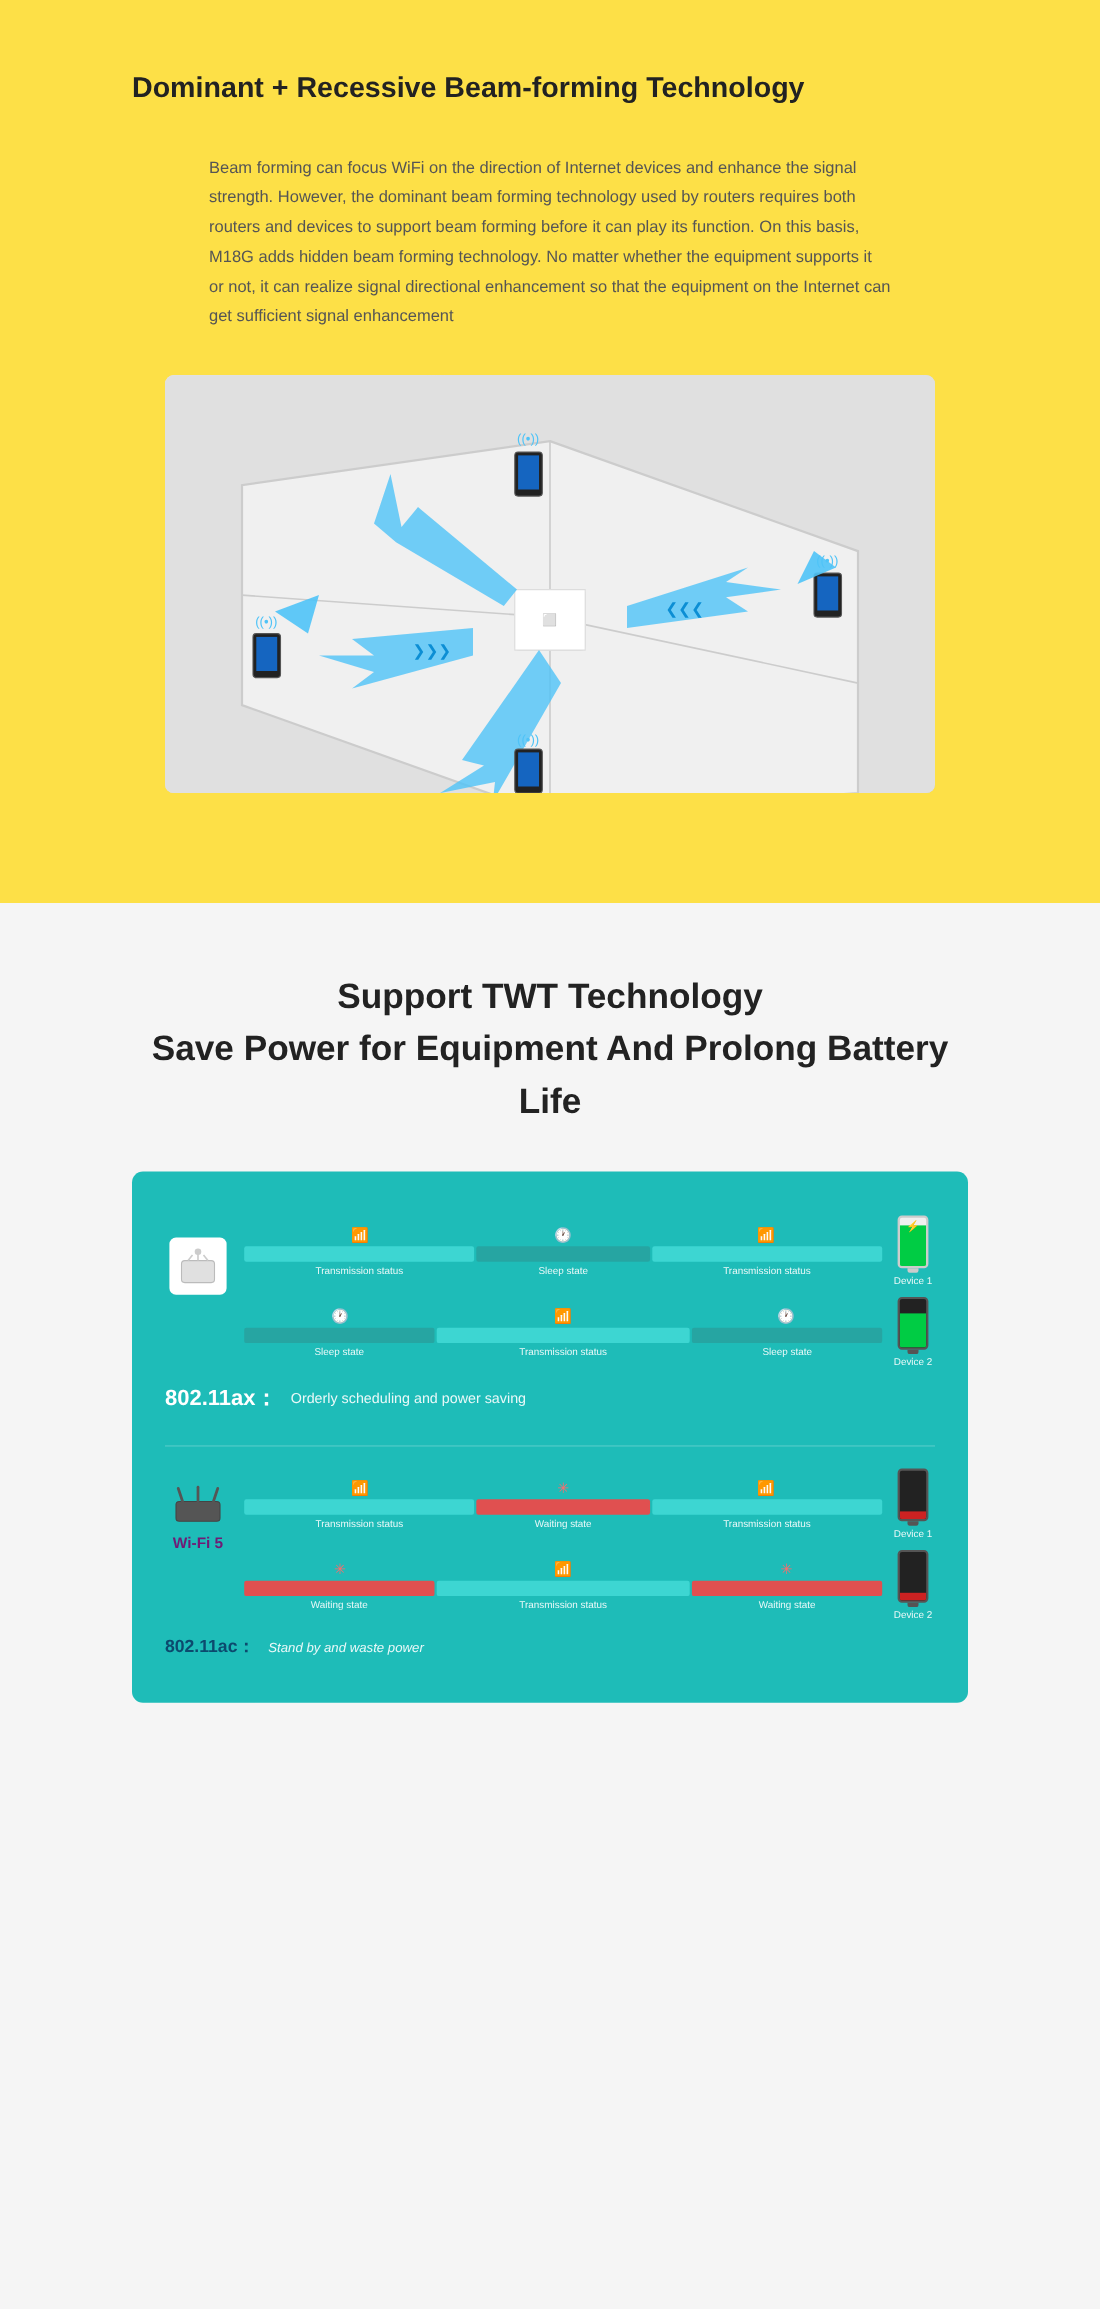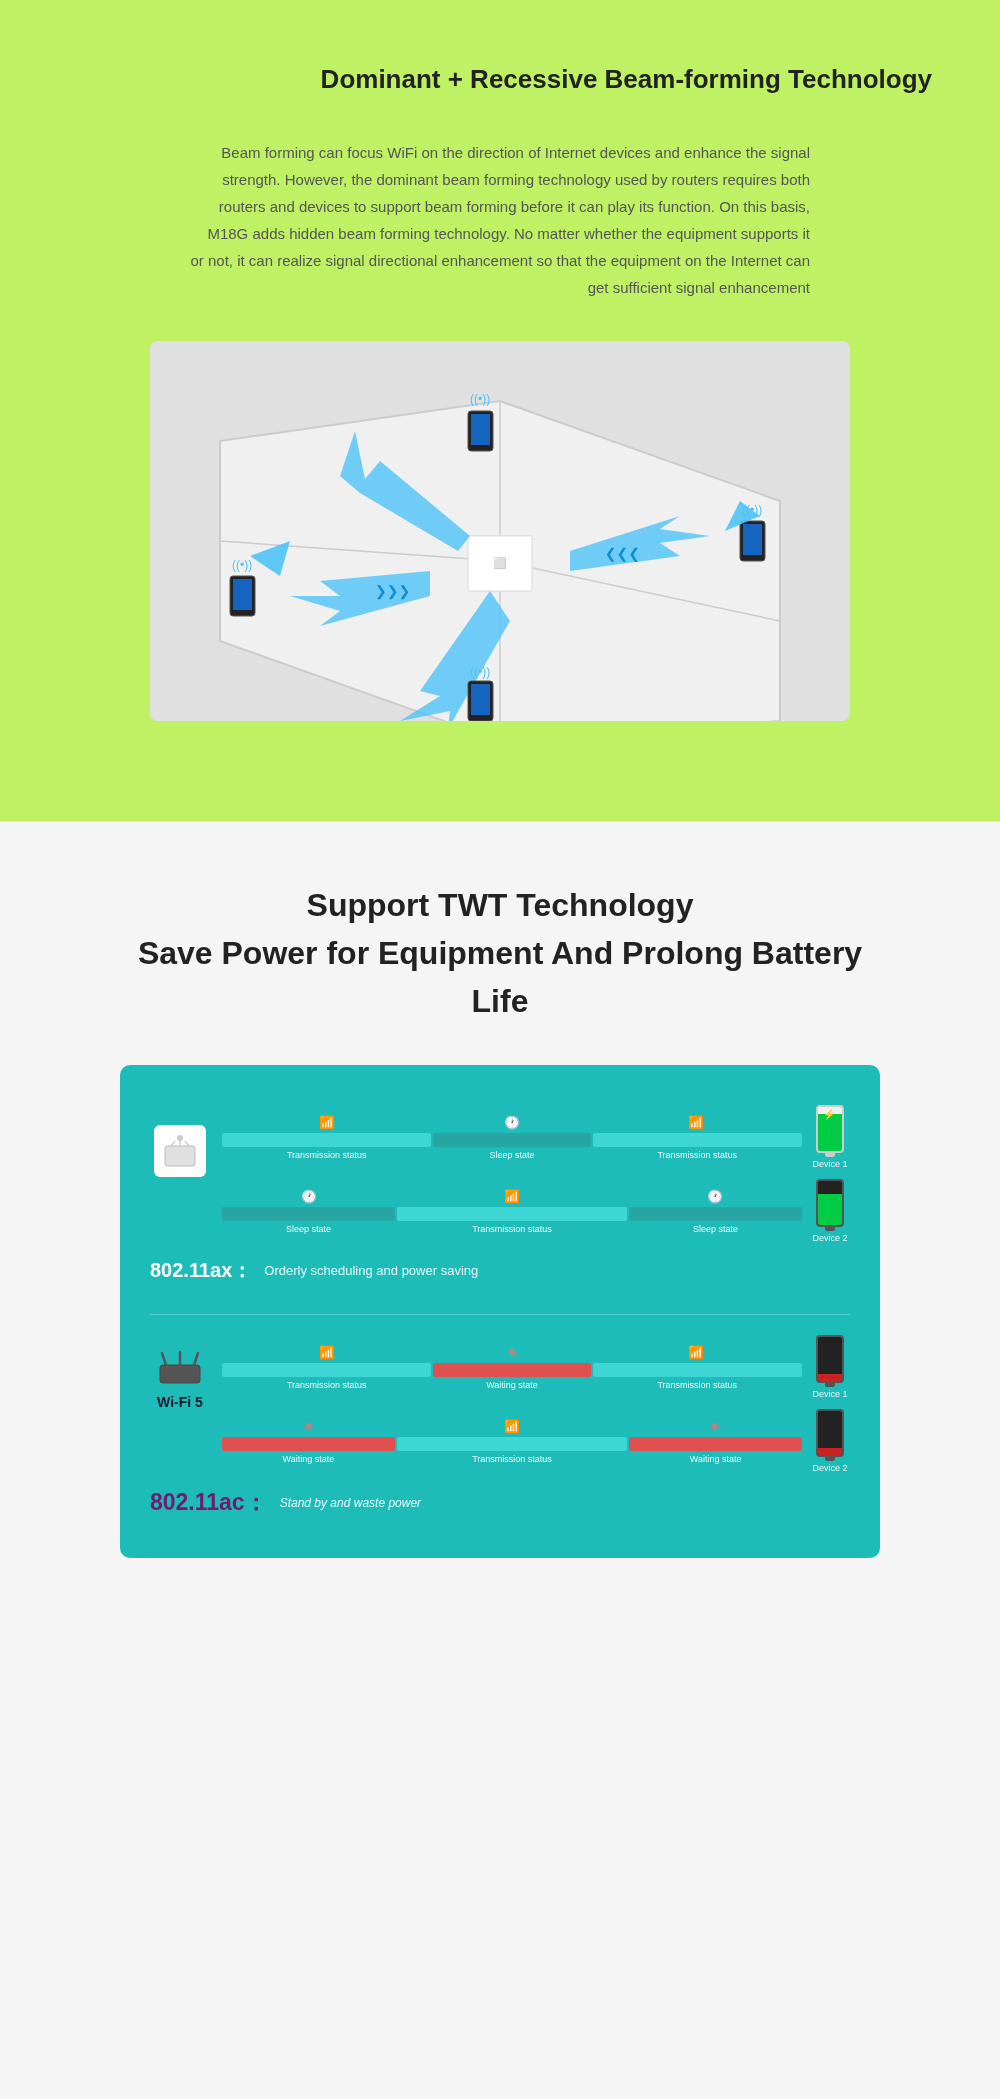--- a/index.html
+++ b/index.html
@@ -10,23 +10,23 @@
       color: #333;
     }
 
     .page-wrapper {
       width: 1000px;
       background: #f5f5f5;
     }
 
     
     .section-beamforming {
-      background: #bef264;
-      padding: 60px 68px 40px;
-      text-align: right;
+      background: #fde047;
+      padding: 60px 120px 40px;
+      text-align: left;
     }
 
     .section-beamforming h1 {
       font-size: 26px;
       font-weight: bold;
       color: #222;
       line-height: 1.5;
       margin-bottom: 40px;
     }
 
@@ -273,21 +273,21 @@
             <div style="width:52px; height:45px; display:flex; align-items:center; justify-content:center;">
               <svg width="48" height="38" viewBox="0 0 48 38">
                 <rect x="4" y="16" width="40" height="18" rx="3" fill="#555"></rect>
                 <rect x="4" y="16" width="40" height="18" rx="3" fill="none" stroke="#444" stroke-width="1"></rect>
 
                 <line x1="10" y1="16" x2="6" y2="4" stroke="#555" stroke-width="2.5" stroke-linecap="round"></line>
                 <line x1="24" y1="16" x2="24" y2="3" stroke="#555" stroke-width="2.5" stroke-linecap="round"></line>
                 <line x1="38" y1="16" x2="42" y2="4" stroke="#555" stroke-width="2.5" stroke-linecap="round"></line>
               </svg>
             </div>
-            <div style="font-size:14px; font-weight:bold; color:#0f172a; margin-top:4px;">Wi-Fi 5</div>
+            <div style="font-size:14px; font-weight:bold; color:#701a75; margin-top:4px;">Wi-Fi 5</div>
           </div>
 
           <div style="flex:1;">
 
             <div style="display:flex; align-items:center; gap:8px; margin-bottom:10px;">
               <div style="flex:1;">
                 <div style="display:flex; margin-bottom:3px;">
                   <div style="flex:2; text-align:center; font-size:13px;">📶</div>
                   <div style="flex:1.5; text-align:center; font-size:13px; color:#ff6b6b;">✳</div>
                   <div style="flex:2; text-align:center; font-size:13px;">📶</div>
@@ -337,21 +337,21 @@
                   <div style="position:absolute; bottom:0; left:0; right:0; height:15%; background:#cc2222;"></div>
                 </div>
                 <div style="width:10px; height:4px; background:#555; border-radius:0 0 2px 2px;"></div>
                 <div style="font-size:9px; color:rgba(255,255,255,0.9); margin-top:2px;">Device 2</div>
               </div>
             </div>
           </div>
         </div>
 
         <div style="display:flex; align-items:center; gap:12px; margin-top:8px;">
-          <span style="font-size:23px; font-weight:bold; color:#701a75; white-space:nowrap;">802.11ac：</span>
+          <span style="font-size:16px; font-weight:bold; color:#0c4a6e; white-space:nowrap;">802.11ac：</span>
           <span style="font-size:12px; color:rgba(255,255,255,0.9);font-style:italic;">Stand by and waste power</span>
         </div>
 
       </div>
     </div>
   </div>
 
 </div>
 
 </body></html>

